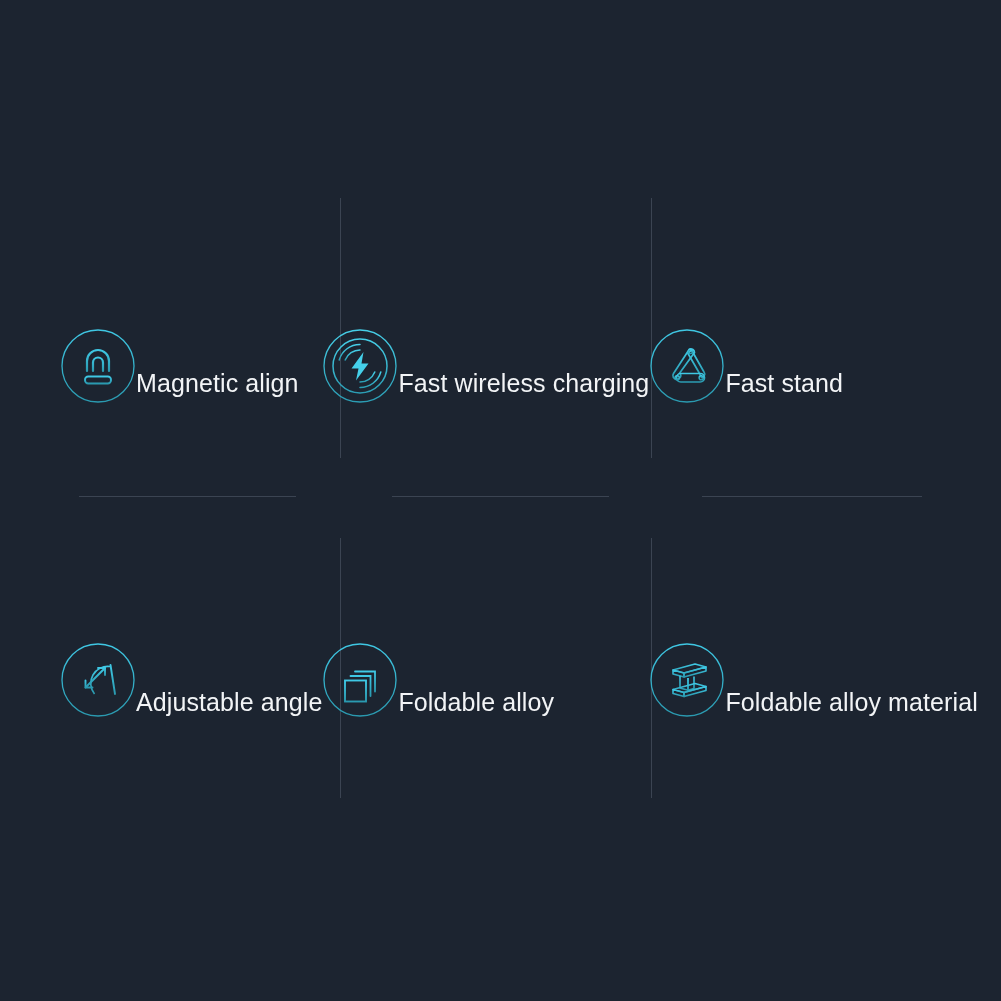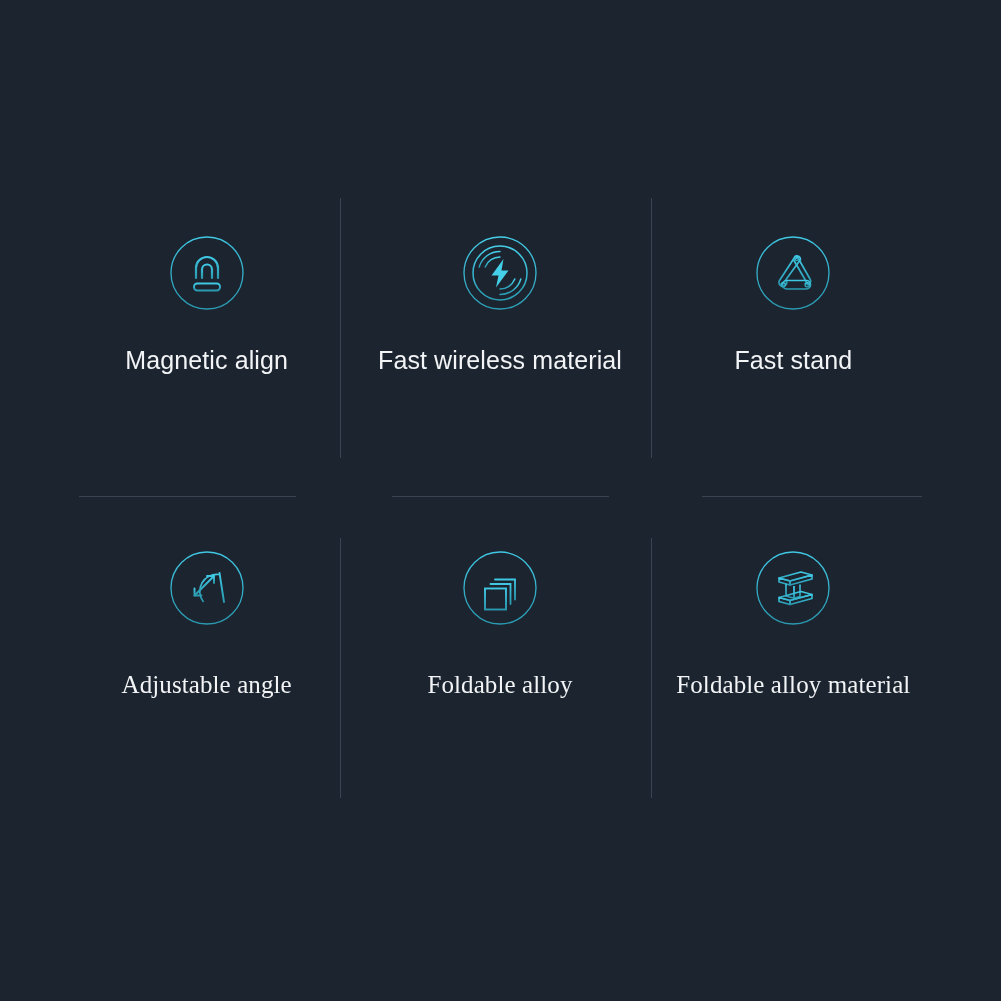--- a/index.html
+++ b/index.html
@@ -29,21 +29,21 @@
     width: 880px;
     height: 625px;
     display: grid;
     grid-template-columns: repeat(3, 1fr);
     grid-template-rows: repeat(2, 1fr);
   }
 
   .cell {
     position: relative;
     display: flex;
-    flex-direction: column;
+    flex-direction: row;
     align-items: center;
     justify-content: flex-start;
     padding-top: 50px;
     box-sizing: border-box;
   }
   .cell.row2 { padding-top: 52px; }
 
   .icon-wrap {
     width: 76px;
     height: 76px;
@@ -52,21 +52,21 @@
 
   .cell-label {
     margin-top: 34px;
     color: #f2f4f6;
     font-size: 25px;
     line-height: 1.2;
     letter-spacing: 0.1px;
     text-align: center;
     white-space: nowrap;
   }
-  .cell.row2 .cell-label { margin-top: 44px; font-family: Liberation Serif, serif; }
+  .cell.row2 .cell-label { margin-top: 44px; }
 
   
   .v-divider {
     position: absolute;
     width: 1px;
     background: #3b4452;
   }
   .v-divider.vd-a { left: 340px; top: 198px; height: 260px; }
   .v-divider.vd-b { left: 651px; top: 198px; height: 260px; }
   .v-divider.vd-c { left: 340px; top: 538px; height: 260px; }
@@ -133,21 +133,21 @@
           </defs>
           <circle cx="38" cy="38" r="36" fill="none" stroke="url(#g2)" stroke-width="1.3"></circle>
           <circle cx="38" cy="38" r="27" fill="none" stroke="url(#g2)" stroke-width="1.5"></circle>
           <path d="M38 16.5 A21.5 21.5 0 0 0 17.2 32" fill="none" stroke="url(#g2)" stroke-width="1.5" stroke-linecap="round"></path>
           <path d="M38 59.5 A21.5 21.5 0 0 0 58.8 44" fill="none" stroke="url(#g2)" stroke-width="1.5" stroke-linecap="round"></path>
           <path d="M38 22 A16 16 0 0 0 23.2 32" fill="none" stroke="url(#g2)" stroke-width="1.5" stroke-linecap="round"></path>
           <path d="M38 54 A16 16 0 0 0 52.8 44" fill="none" stroke="url(#g2)" stroke-width="1.5" stroke-linecap="round"></path>
           <path d="M41.5 24 L29.5 40.5 L36.5 40.5 L34 52.5 L46.5 35.5 L39.5 35.5 Z" fill="#45d0ea"></path>
         </svg>
       </div>
-      <div class="cell-label">Fast wireless material</div>
+      <div class="cell-label">Fast wireless charging</div>
     </div>
 
     <div class="cell row1">
       <div class="icon-wrap">
         <svg class="icon-svg" viewBox="0 0 76 76">
           <defs>
             <linearGradient id="g3" x1="0" y1="0" x2="0" y2="1">
               <stop offset="0" stop-color="#3fc8e4"></stop>
               <stop offset="1" stop-color="#2a9ab0"></stop>
             </linearGradient>

